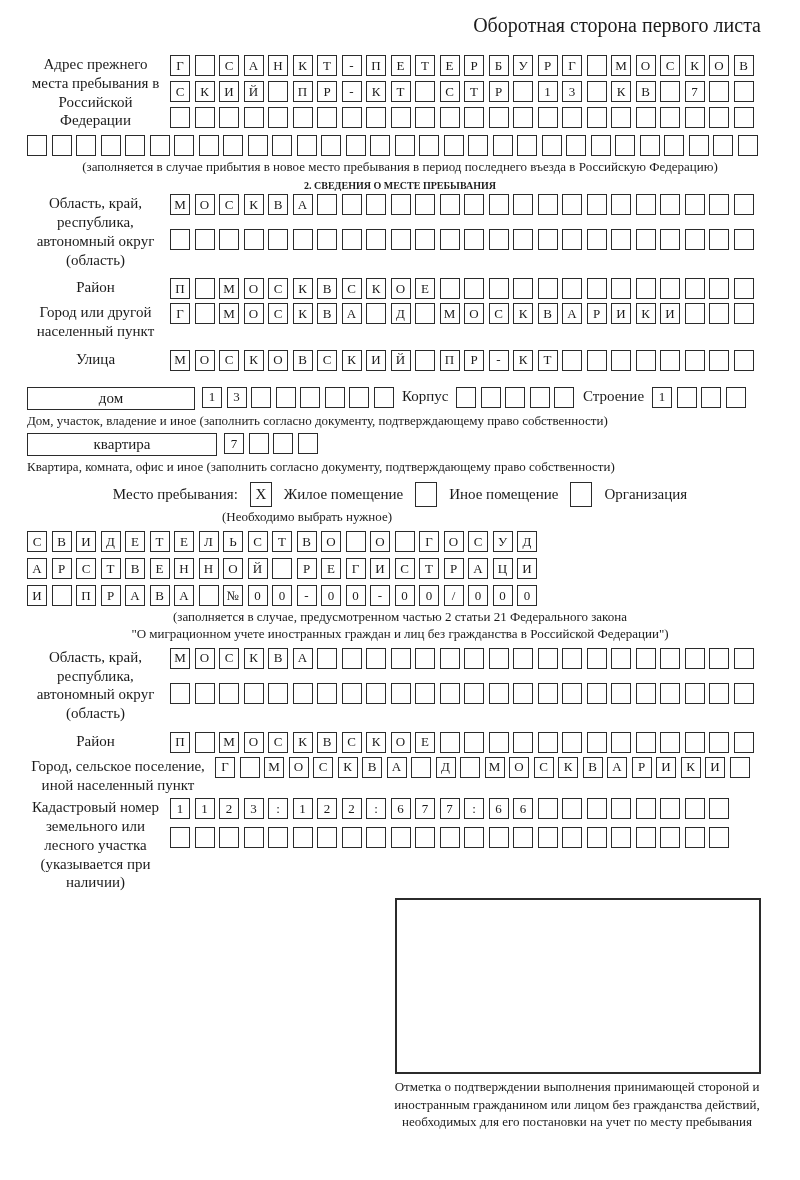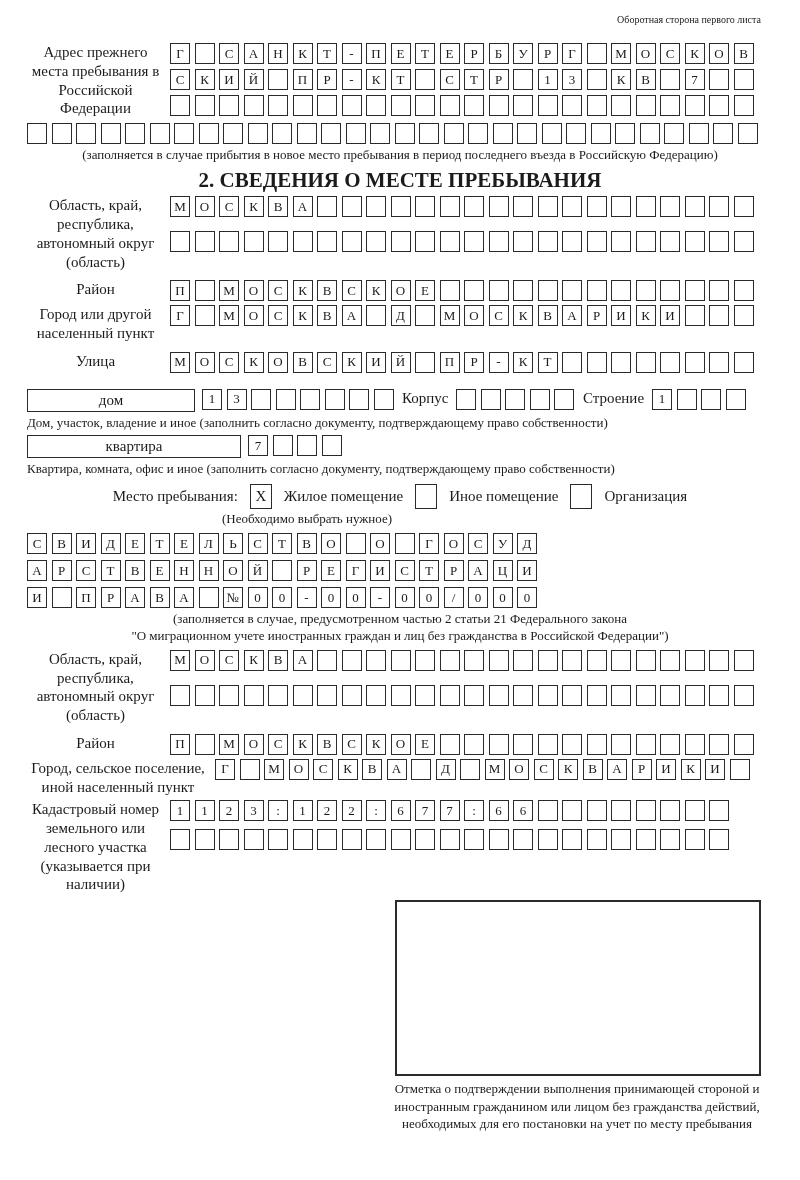--- a/index.html
+++ b/index.html
@@ -1,47 +1,47 @@
 <!DOCTYPE html>
 <html><head>
 <meta charset="utf-8">
 <style>
   * { margin:0; padding:0; box-sizing:border-box; }
   html,body { background:#ffffff; }
   body { width:800px; font-family:"Liberation Serif", serif; color:#1b1b1b; }
   .page { width:800px; height:1180px; padding:14px 27px 10px 27px; overflow:hidden; background:#fff; }
 
-  .hdr { text-align:right; font-size:10px; padding-right:12px; margin-bottom:18px; }
+  .hdr { text-align:right; font-size:20px; padding-right:12px; margin-bottom:18px; }
 
   .fr { display:flex; align-items:flex-start;text-align:center; }
   .lbl { font-size:15px; line-height:1.25; flex:none; padding-right:6px; }
   .w143 { width:143px; }
   .w188 { width:188px; }
   .w215 { width:215px; }
   .col { display:flex; flex-direction:column; }
   .gap5  > * + * { margin-top:5px; }
   .gap14 > * + * { margin-top:14px; }
   .gap6  > * + * { margin-top:6px; }
   .gap8  > * + * { margin-top:8px; }
 
   .boxrow { display:flex; flex:none; }
   .cell { flex:none; width:20px; height:21px; border:1.6px solid #2b2b2b; margin-right:4.5px;
           display:inline-flex; align-items:center; justify-content:center;
           font-size:13px; background:#fff; }
 
   .note { font-size:13px; line-height:1.25; }
   .tc { text-align:center; }
 
-  .sec-title { text-align:center; font-weight:bold; font-size:21px; margin-top:5px; }
+  .sec-title { text-align:center; font-weight:bold; font-size:10px; margin-top:5px; }
 
   .domrow { display:flex; align-items:flex-start; }
   .longbox { flex:none; height:23px; border:1.6px solid #2b2b2b; display:flex;
              align-items:center; justify-content:center; font-size:15px; margin-right:7px; }
   .wdom { width:168px; }
-  .wkv  { width:214px; }
+  .wkv  { width:190px; }
   .inline-lbl { font-size:15px; flex:none; padding:1px 8px 0 4px; }
 
   .mesto { display:flex; align-items:center; font-size:15px; margin-top:7px;justify-content:center; }
   .mesto > * { flex:none; }
   .cb { width:22px; height:25px; border:1.6px solid #2b2b2b; display:inline-flex;
         align-items:center; justify-content:center; font-size:15px; margin:0 12px; }
   .mesto-note { width:560px; text-align:center; font-size:13px; margin-top:2px; }
 
   .fact-title { text-align:center; font-weight:bold; font-size:15px; margin-top:4px; }
 

